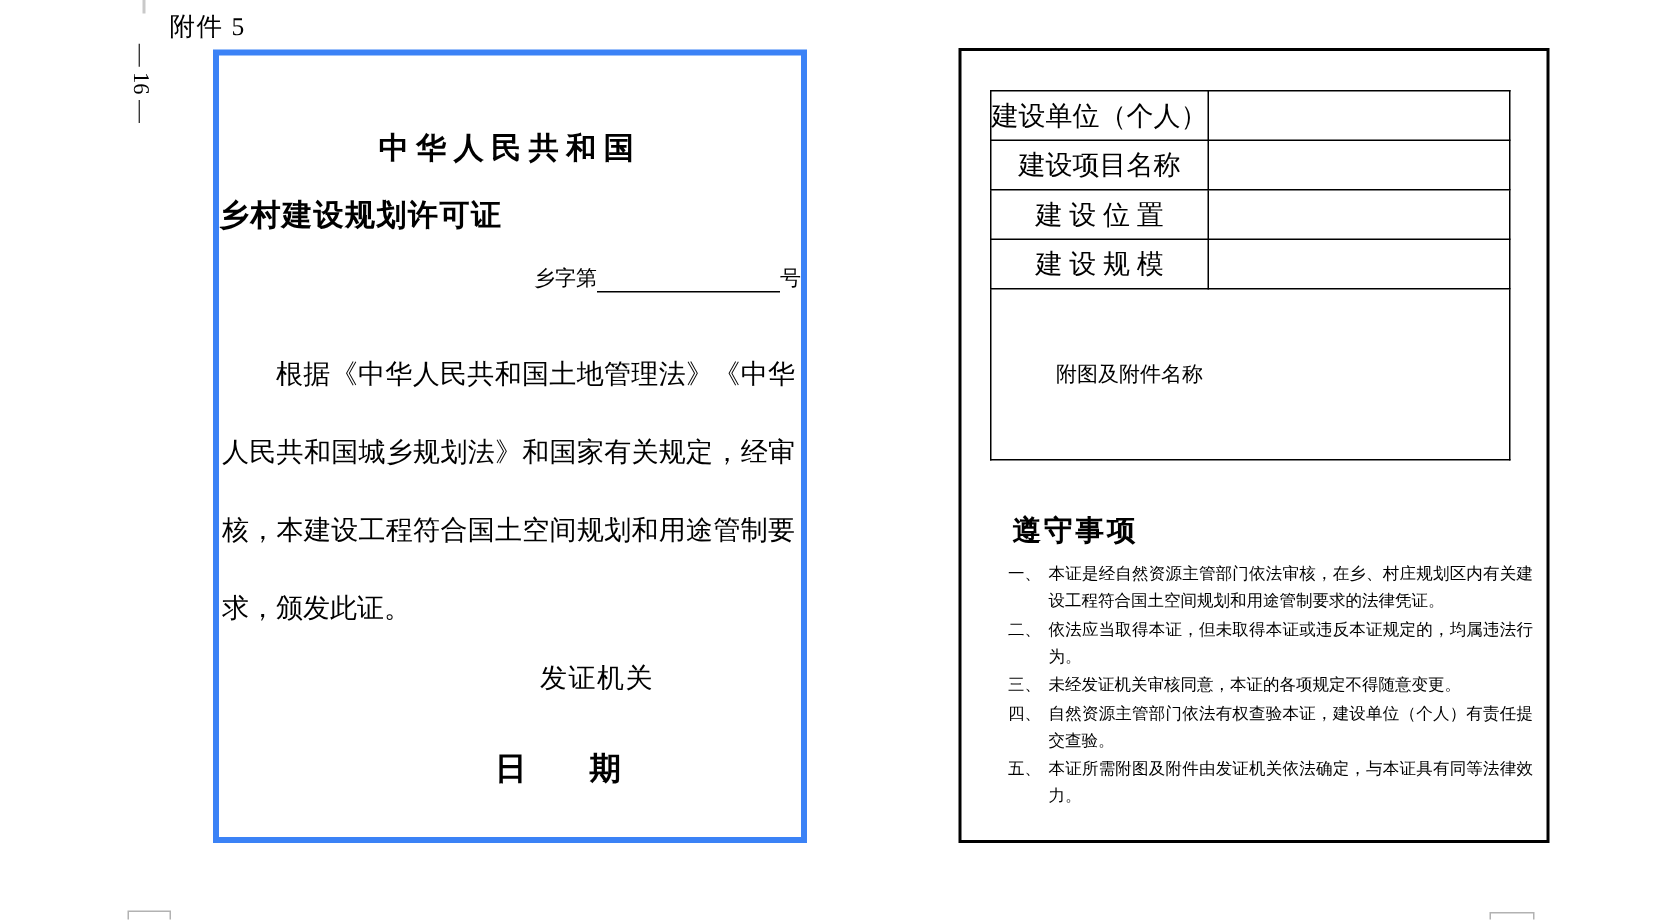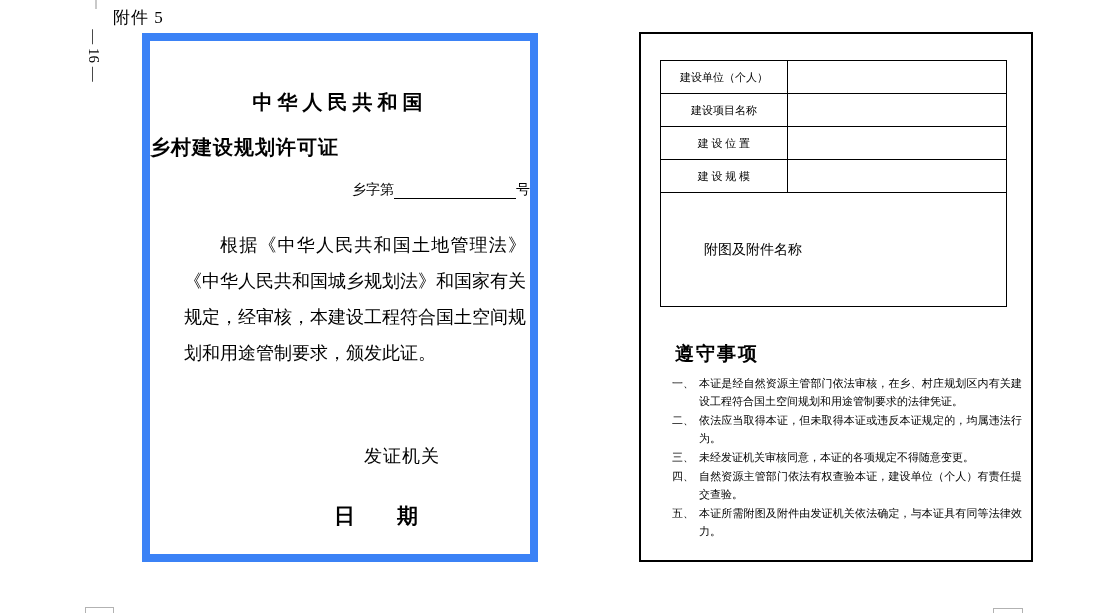--- a/index.html
+++ b/index.html
@@ -32,21 +32,21 @@
     font-size: 15px;
     transform: rotate(90deg);
     transform-origin: center;
     white-space: pre;
   }
 
   
   .cert-page {
     left: 142px; top: 33px;
     width: 396px; height: 529px;
-    border: 8px solid #3b82f6;
+    border: 4px solid #3b82f6;
     background: #fff;
   }
   .cert-title1 {
     left: 0; right: 0; top: 48px;
     text-align: center;
     font-size: 20px; font-weight: bold;
     letter-spacing: 5px;
   }
   .cert-title2 {
     left: 0; right: 0; top: 93px;
@@ -61,24 +61,23 @@
   }
   .serial-underline {
     display: inline-block;
     width: 122px; height: 14px;
     border-bottom: 1px solid #000;
     vertical-align: bottom;
   }
   .cert-body {
     left: 2px; right: 4px; top: 186px;
     font-size: 18px;
-    line-height: 36px;
+    line-height: 52px;
     text-align: justify;
     text-indent: 2em;
-    margin-left: 32px;
   }
   .issuer-label {
     left: 186px; top: 403px;
     font-size: 18px;
     letter-spacing: 1px;
     margin-left: 28px;
   }
   .date-label {
     left: 184px; top: 461px;
     font-size: 21px;
@@ -94,21 +93,21 @@
     background: #fff;
   }
   .info-table {
     position: absolute;
     left: 19px; top: 26px;
     width: 347px;
     border-collapse: collapse;
   }
   .info-table td {
     border: 1px solid #000;
-    font-size: 11px;
+    font-size: 18px;
     padding: 0;
   }
   .info-table .label-cell {
     width: 127px; height: 33px;
     text-align: center;
     white-space: pre;
   }
   .info-table .value-cell { width: 220px; }
   .info-table .attachment-cell {
     height: 114px;

